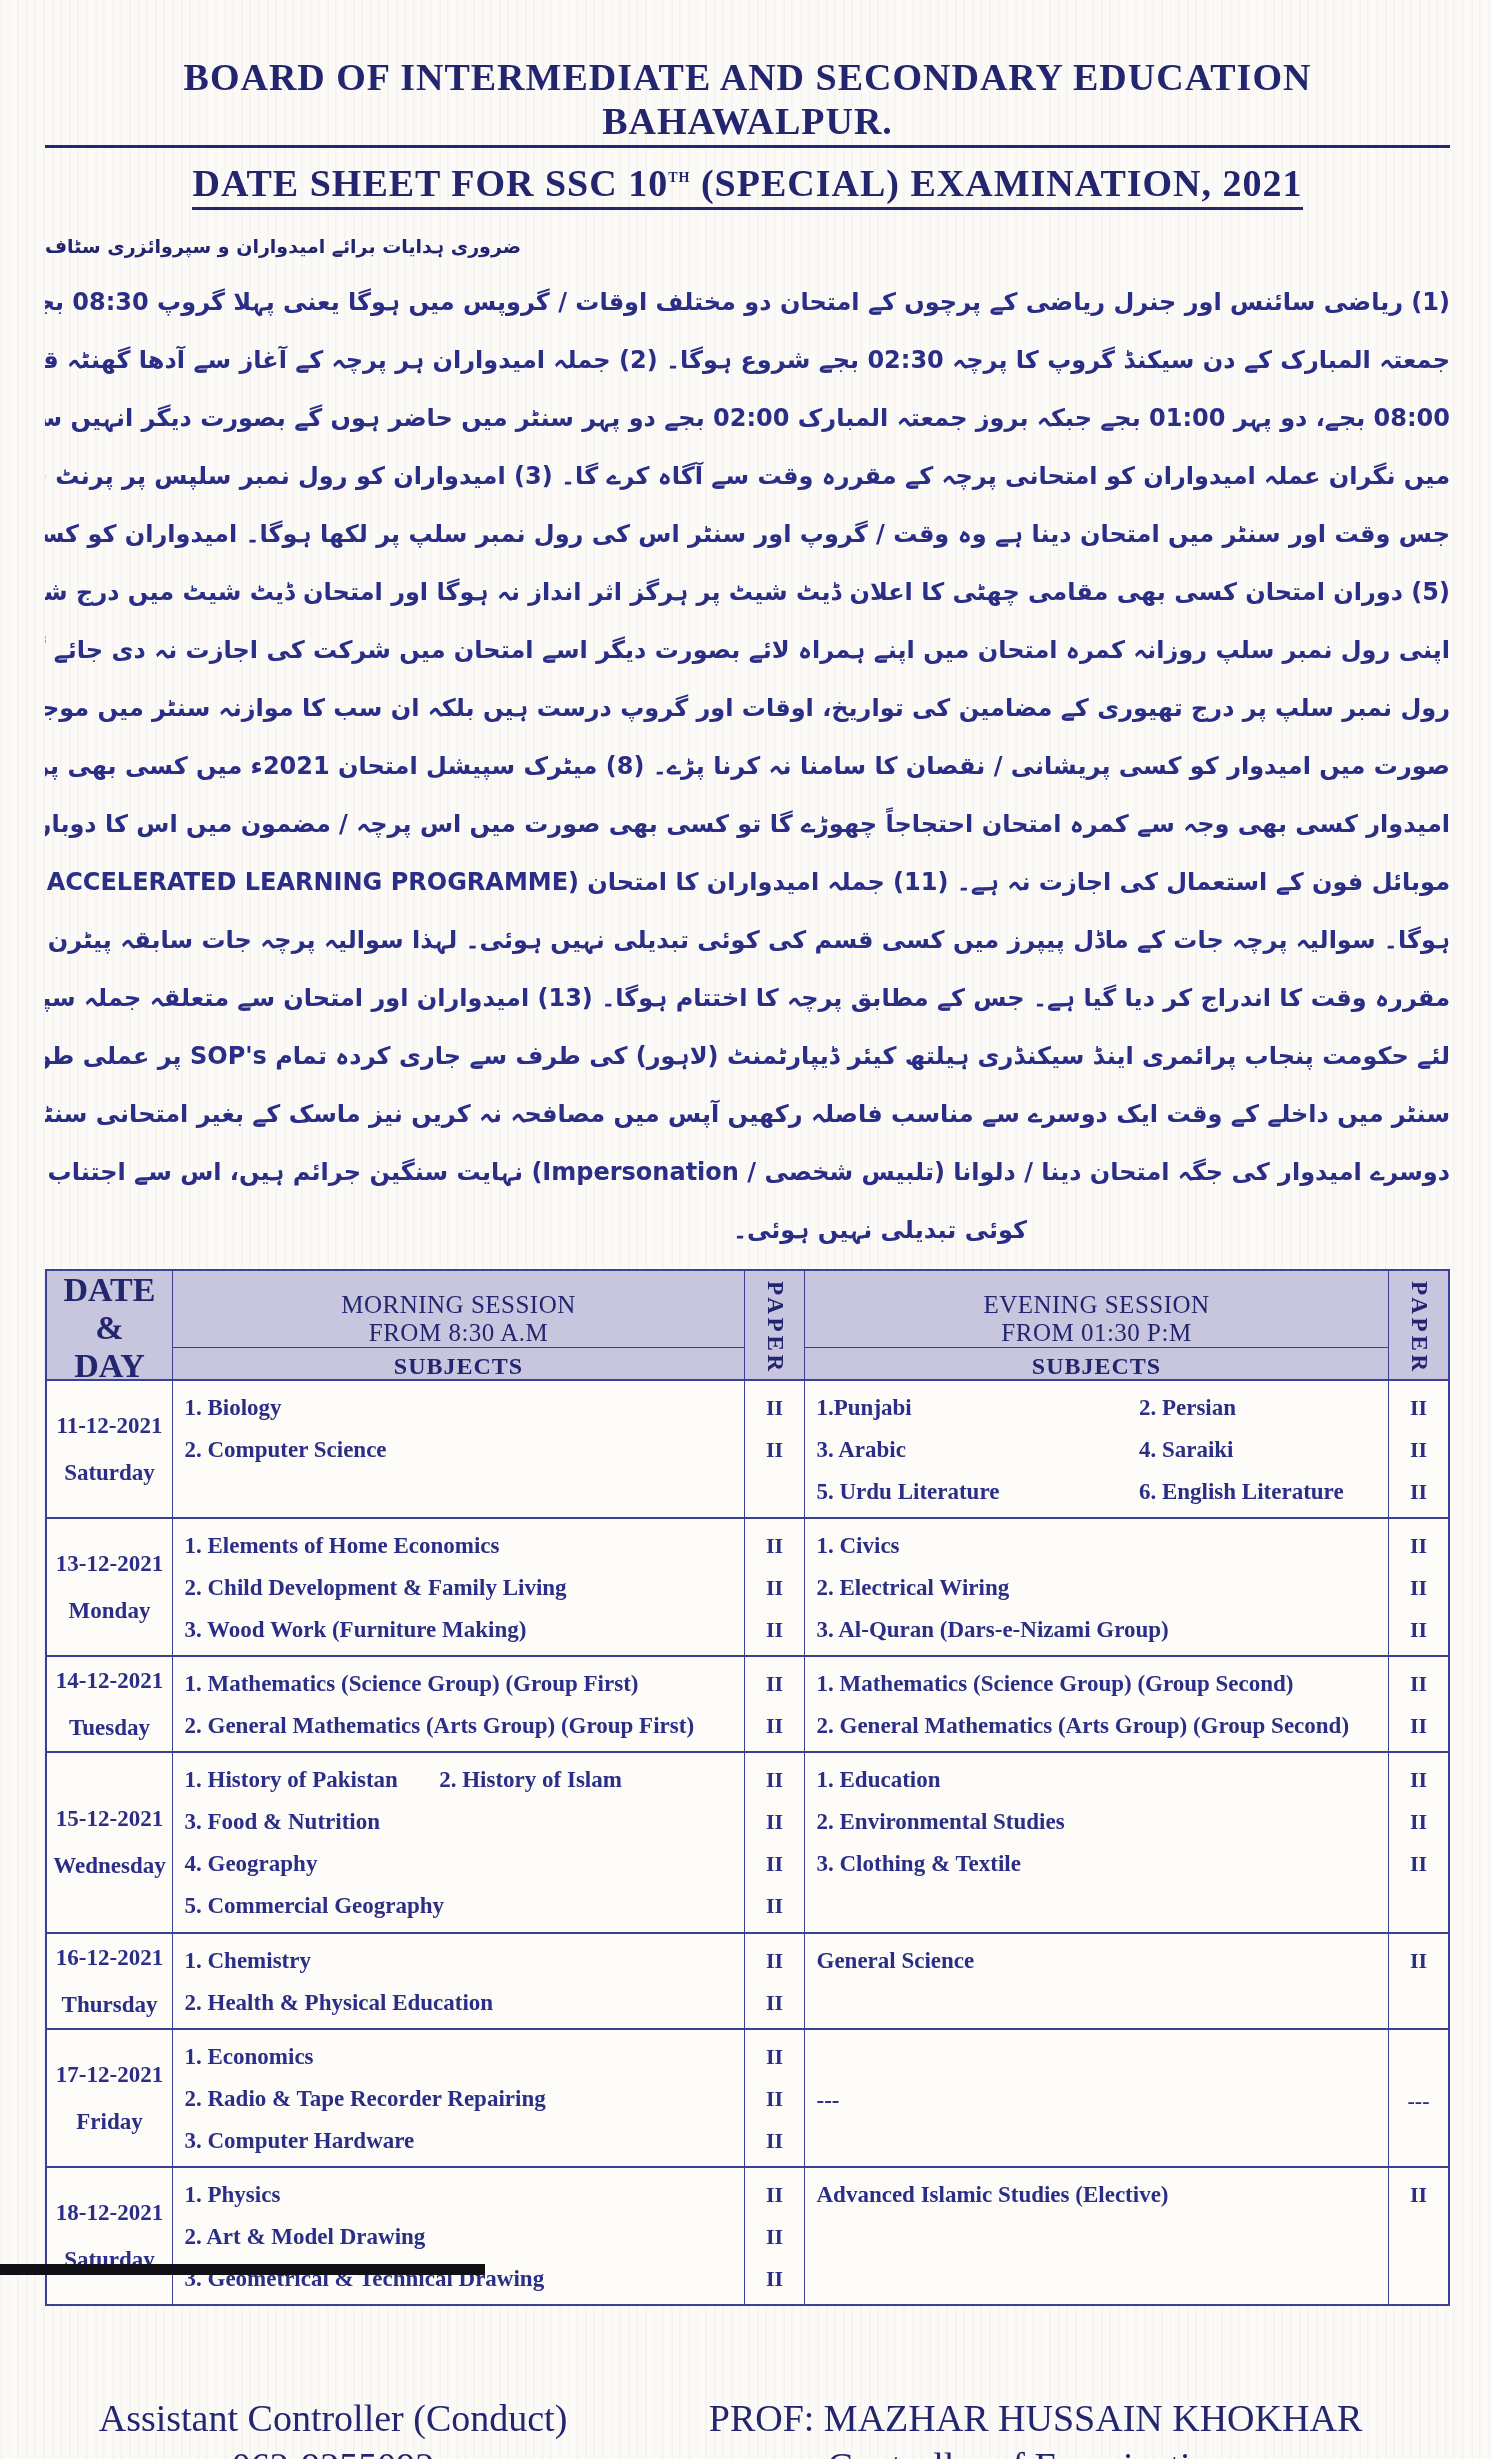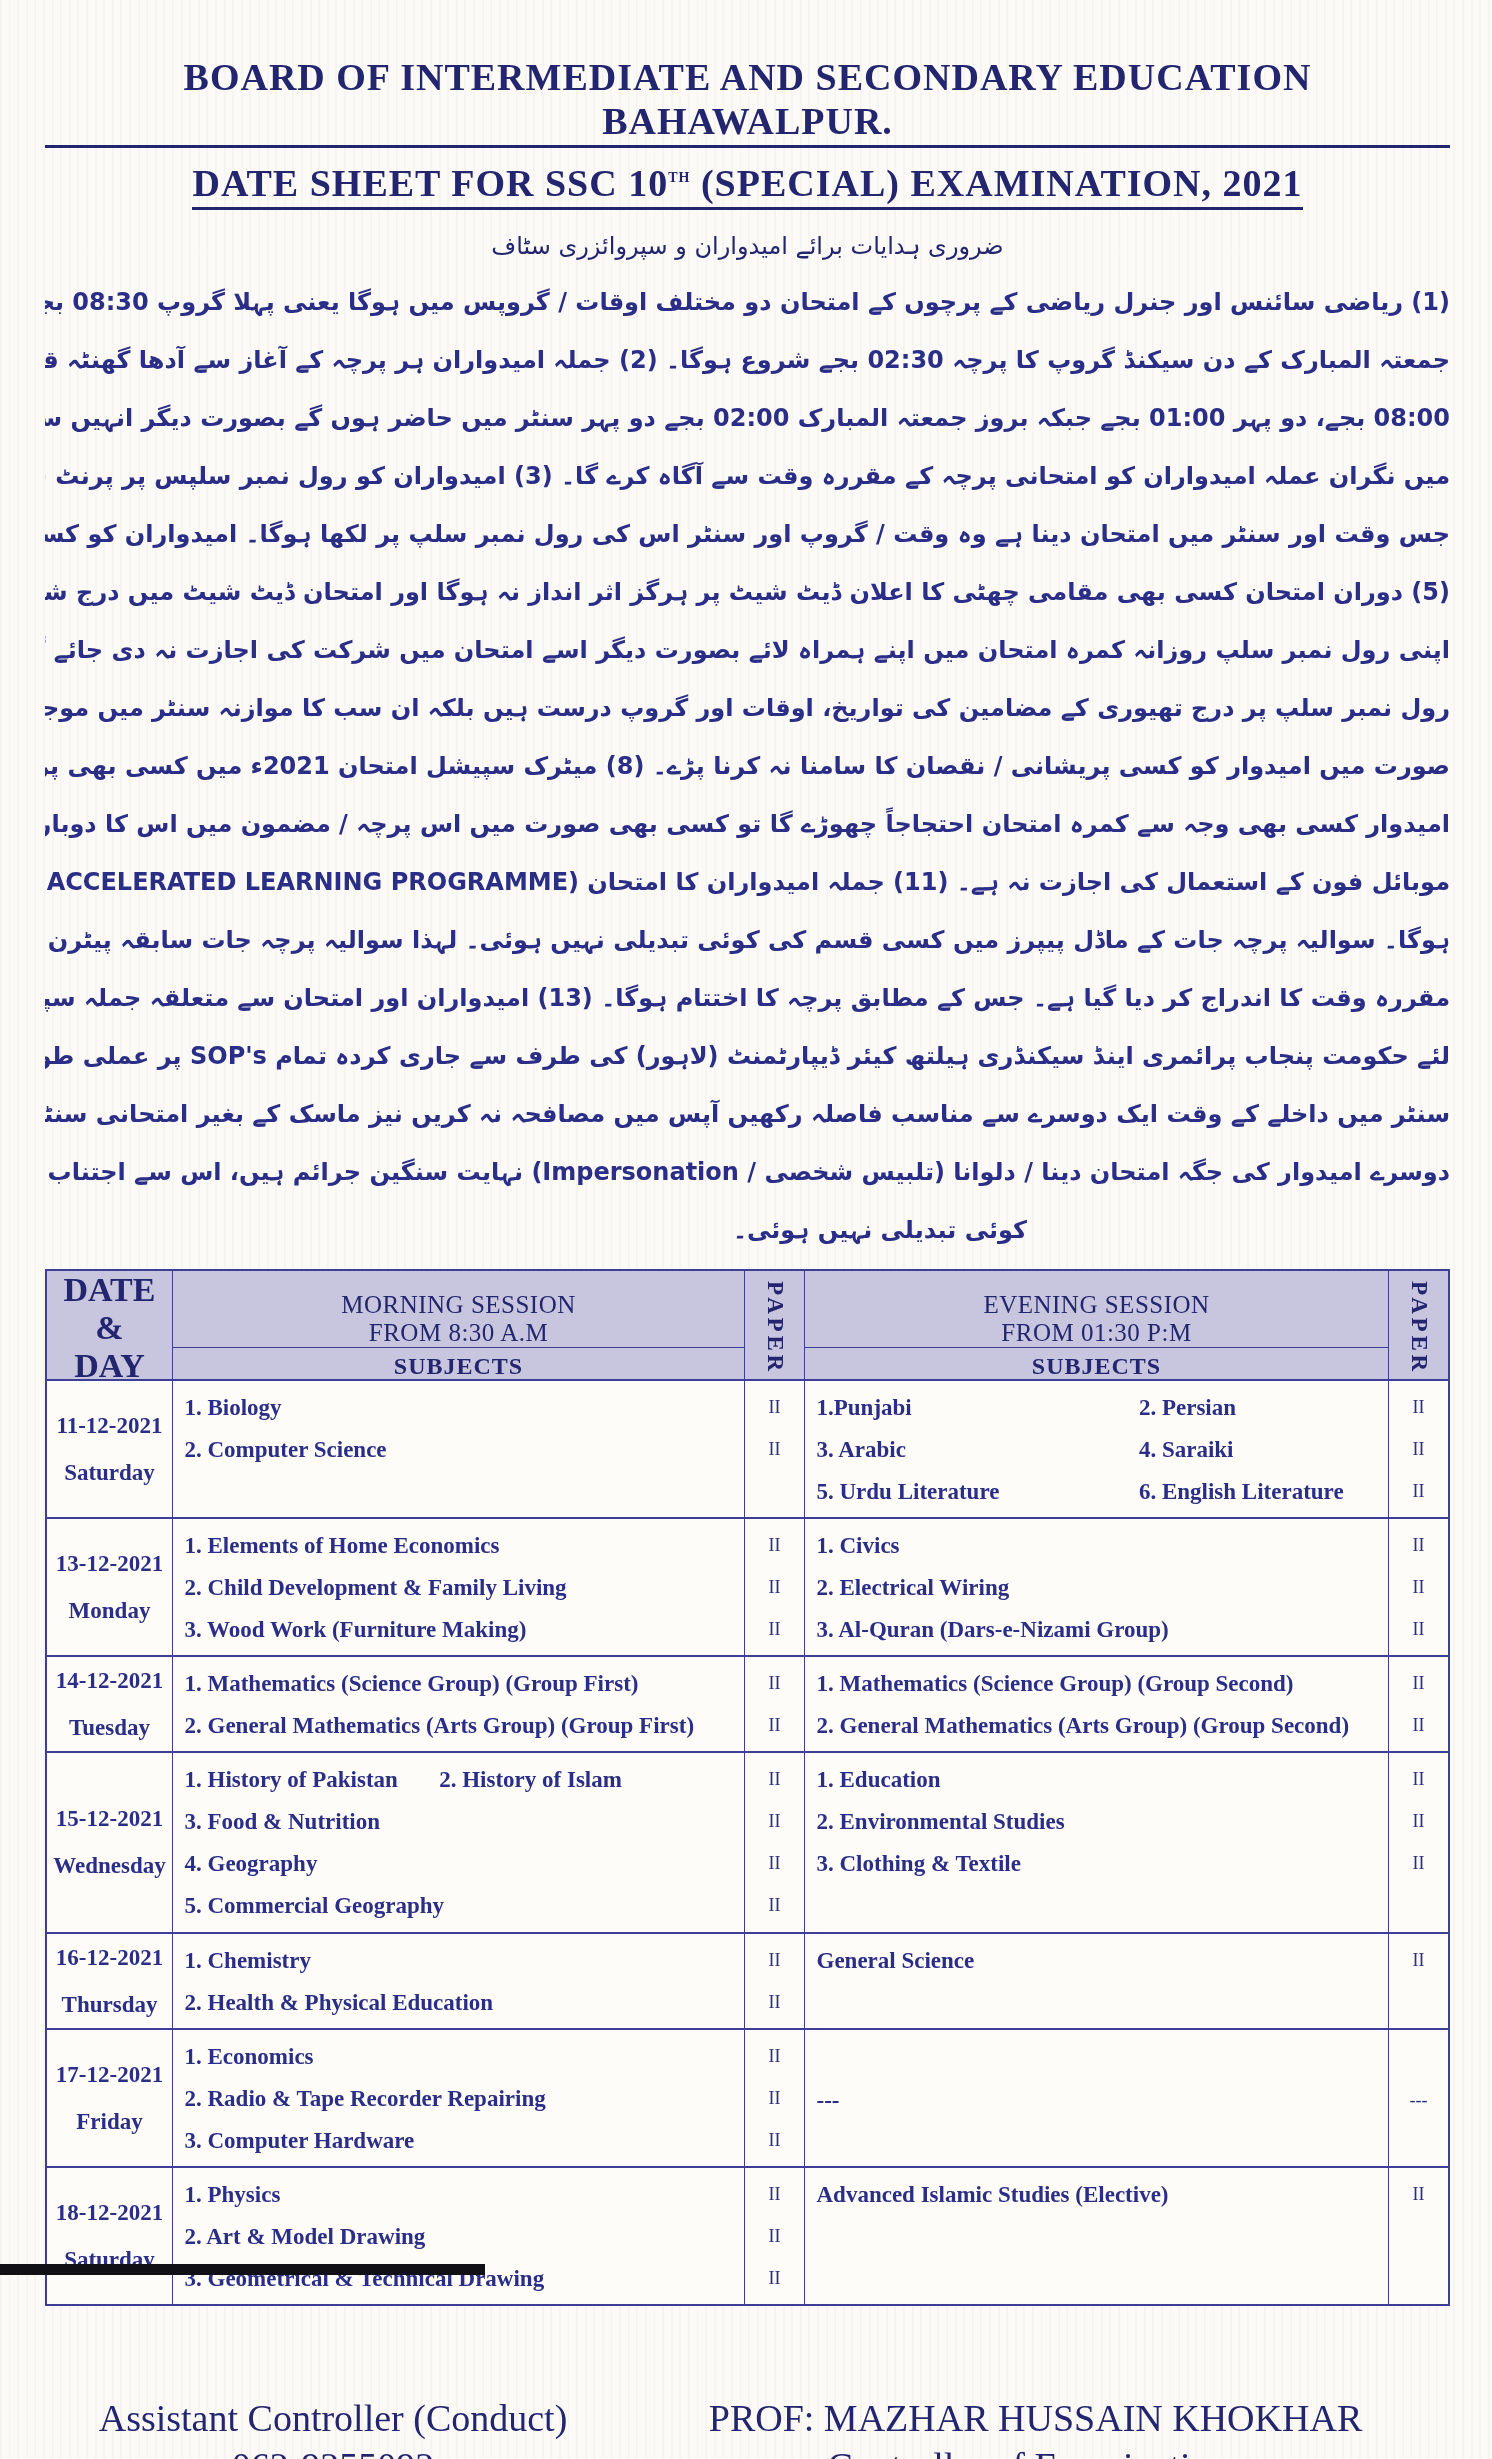--- a/index.html
+++ b/index.html
@@ -30,24 +30,24 @@
     font-size:38px;
     letter-spacing:1px;
     color:var(--ink-dark);
     border-bottom:3.8px solid var(--ink-dark);
     padding-bottom:1.9px;
     line-height:1.15;
   }
   .title-line sup{font-size:14px;vertical-align:super;}
   .urdu-subtitle{
     direction:rtl;
-    text-align:center;
+    text-align:left;
     font-family:"DejaVu Sans", sans-serif;
-    font-weight:normal;
-    font-size:24px;
+    font-weight:bold;
+    font-size:19px;
     color:var(--ink-dark);
     margin-top:1.9px;
     line-height:44px;
   }
 
   
   .urdu-paragraph{
     margin-top:5.8px;
     direction:rtl;
     font-family:"DejaVu Sans", sans-serif;
@@ -109,21 +109,21 @@
   .datecell{align-items:center;justify-content:center;gap:21px;padding-top:0;
     font-weight:bold;font-size:23px;}
   .subjcell{padding-left:11.5px;padding-right:5.8px;}
   .subj-line{height:42px;display:flex;align-items:center;
     font-weight:bold;font-size:23px;line-height:1.05;}
   .subj-line.two{display:grid;align-items:center;}
   .m-two{grid-template-columns:46% 54%;}
   .e-two{grid-template-columns:57% 43%;}
   .papcell{align-items:center;padding-left:0;}
   .paper-line{height:42px;display:flex;align-items:center;justify-content:center;
-    font-weight:normal;font-size:18px;}
+    font-weight:bold;font-size:22px;}
   .vcenter{justify-content:center;}
 
   
   .footer{display:flex;margin-top:88px;}
   .footer-col{text-align:center;}
   .footer-left{width:576px;}
   .footer-right{flex:1;}
   .footer-line{
     font-weight:normal;font-size:38px;color:var(--ink-dark);line-height:48px;
   }

